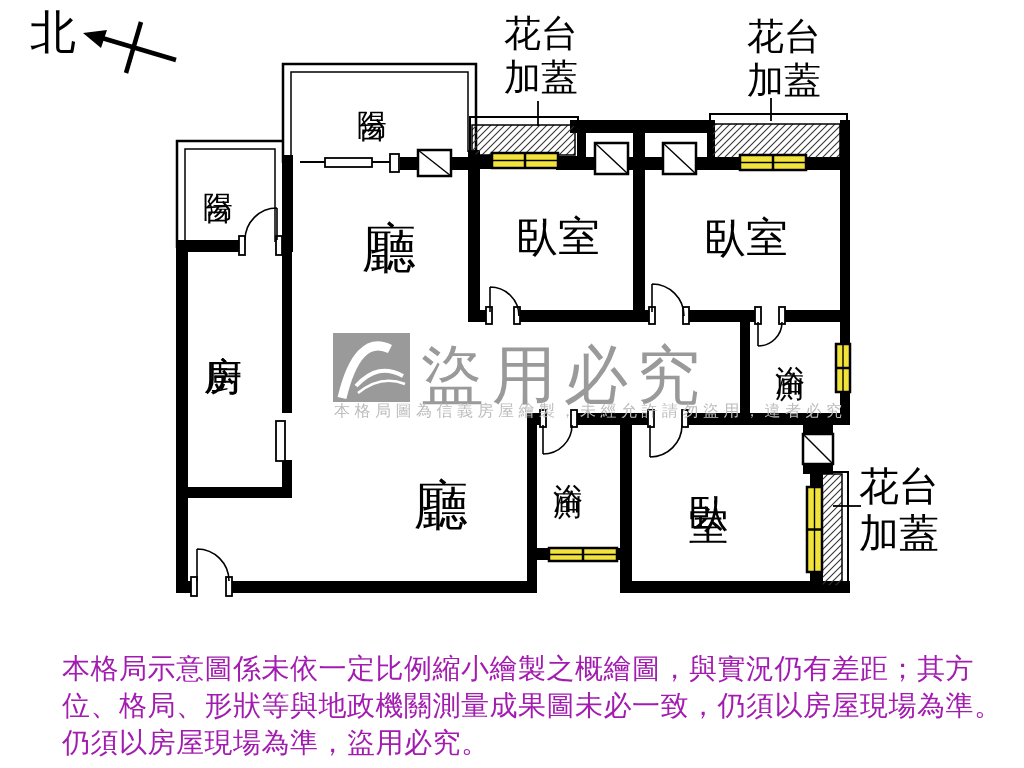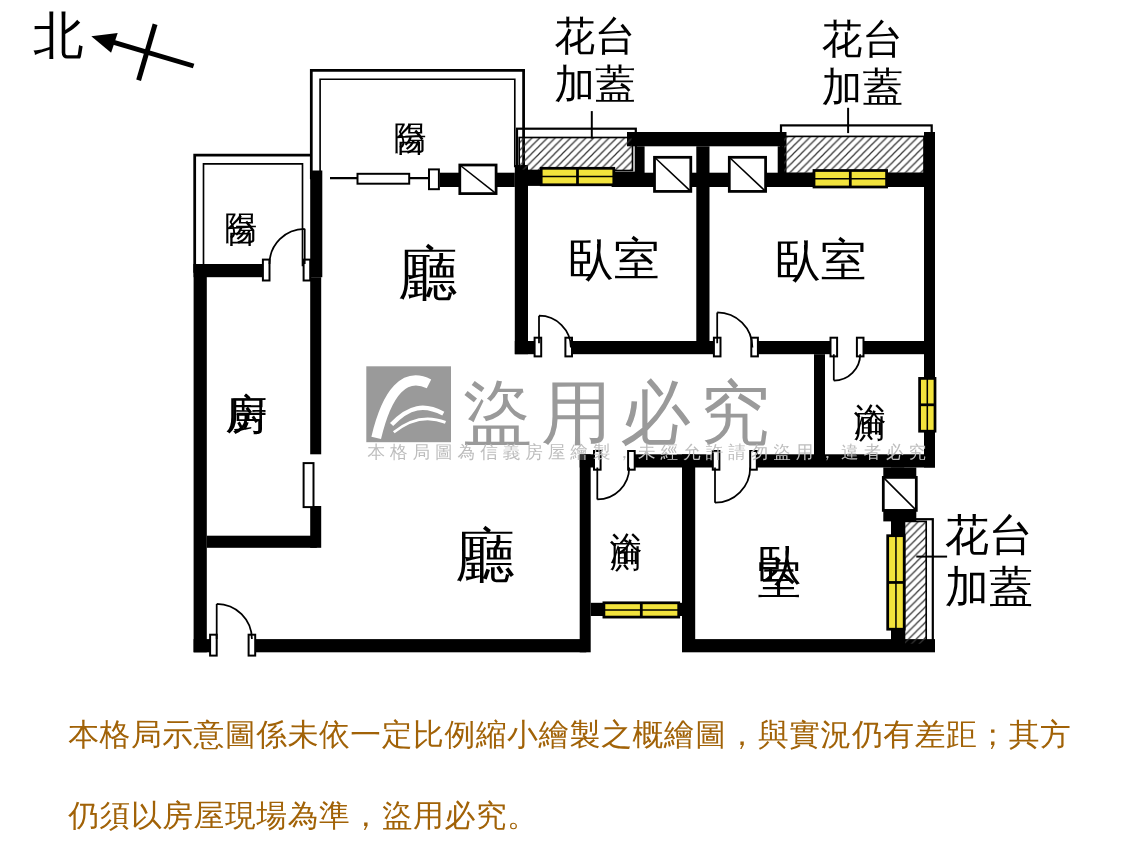--- a/index.html
+++ b/index.html
@@ -3,21 +3,21 @@
 <meta charset="utf-8">
 <style>
   html,body{margin:0;padding:0;background:#ffffff;}
   #page{position:relative;width:1024px;height:768px;background:#ffffff;overflow:hidden;
         font-family:"Liberation Serif","DejaVu Serif",serif;}
   #plan-svg{position:absolute;left:0;top:0;}
   .lbl{position:absolute;color:#000;line-height:1.18;white-space:pre-line;text-align:center;}
   .v{writing-mode:vertical-rl;text-orientation:upright;line-height:1;}
   .wm-brand{position:absolute;color:#9a9a9a;letter-spacing:8px;font-weight:500;}
   .wm-notice{position:absolute;color:#bdbdbd;letter-spacing:4.5px;}
-  .disc{position:absolute;color:#a16207;font-size:28px;line-height:37px;letter-spacing:0.5px;white-space:nowrap;}
+  .disc{position:absolute;color:#a21caf;font-size:28px;line-height:37px;letter-spacing:0.5px;white-space:nowrap;}
 </style>
 </head>
 <body>
 
 <div id="page">
 
 <svg id="plan-svg" width="1024" height="768" viewBox="0 0 1024 768">
   <defs>
     <pattern id="hatch" width="7" height="7" patternUnits="userSpaceOnUse">
       <path d="M0,7 L7,0" stroke="#333" stroke-width="1.1"></path>
@@ -189,15 +189,16 @@
 <div class="lbl" style="left:512px;top:213px;width:92px;font-size:42px;">臥室</div>
 <div class="lbl" style="left:700px;top:214px;width:92px;font-size:42px;">臥室</div>
 <div class="lbl v" style="left:688px;top:465px;font-size:40px;letter-spacing:6px;">臥室</div>
 <div class="lbl v" style="left:775px;top:342px;font-size:30px;letter-spacing:4px;">浴廁</div>
 <div class="lbl v" style="left:553px;top:460px;font-size:30px;letter-spacing:4px;">浴廁</div>
 
 <div class="wm-brand" style="left:420px;top:332px;font-size:64px;">盜用必究</div>
 <div class="wm-notice" style="left:334px;top:401px;font-size:16px;">本格局圖為信義房屋繪製，未經允許請勿盜用，違者必究</div>
 
 <div class="disc" style="left:62px;top:650px;">本格局示意圖係未依一定比例縮小繪製之概繪圖，與實況仍有差距；其方</div>
+<div class="disc" style="left:62px;top:687px;">位、格局、形狀等與地政機關測量成果圖未必一致，仍須以房屋現場為準。</div>
 <div class="disc" style="left:62px;top:724px;">仍須以房屋現場為準，盜用必究。</div>
 
 </div>
 
 </body></html>

